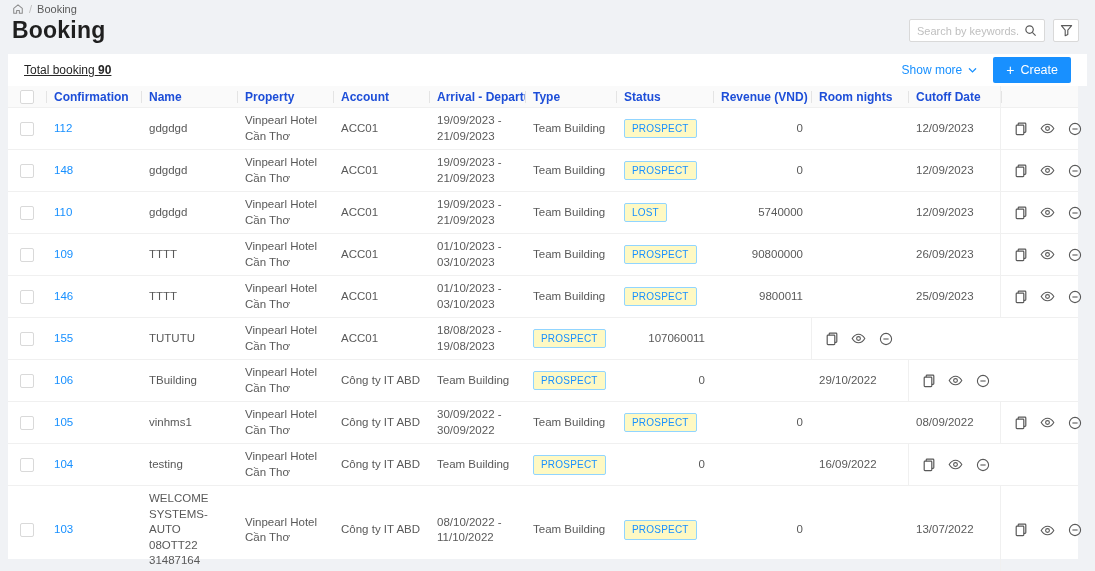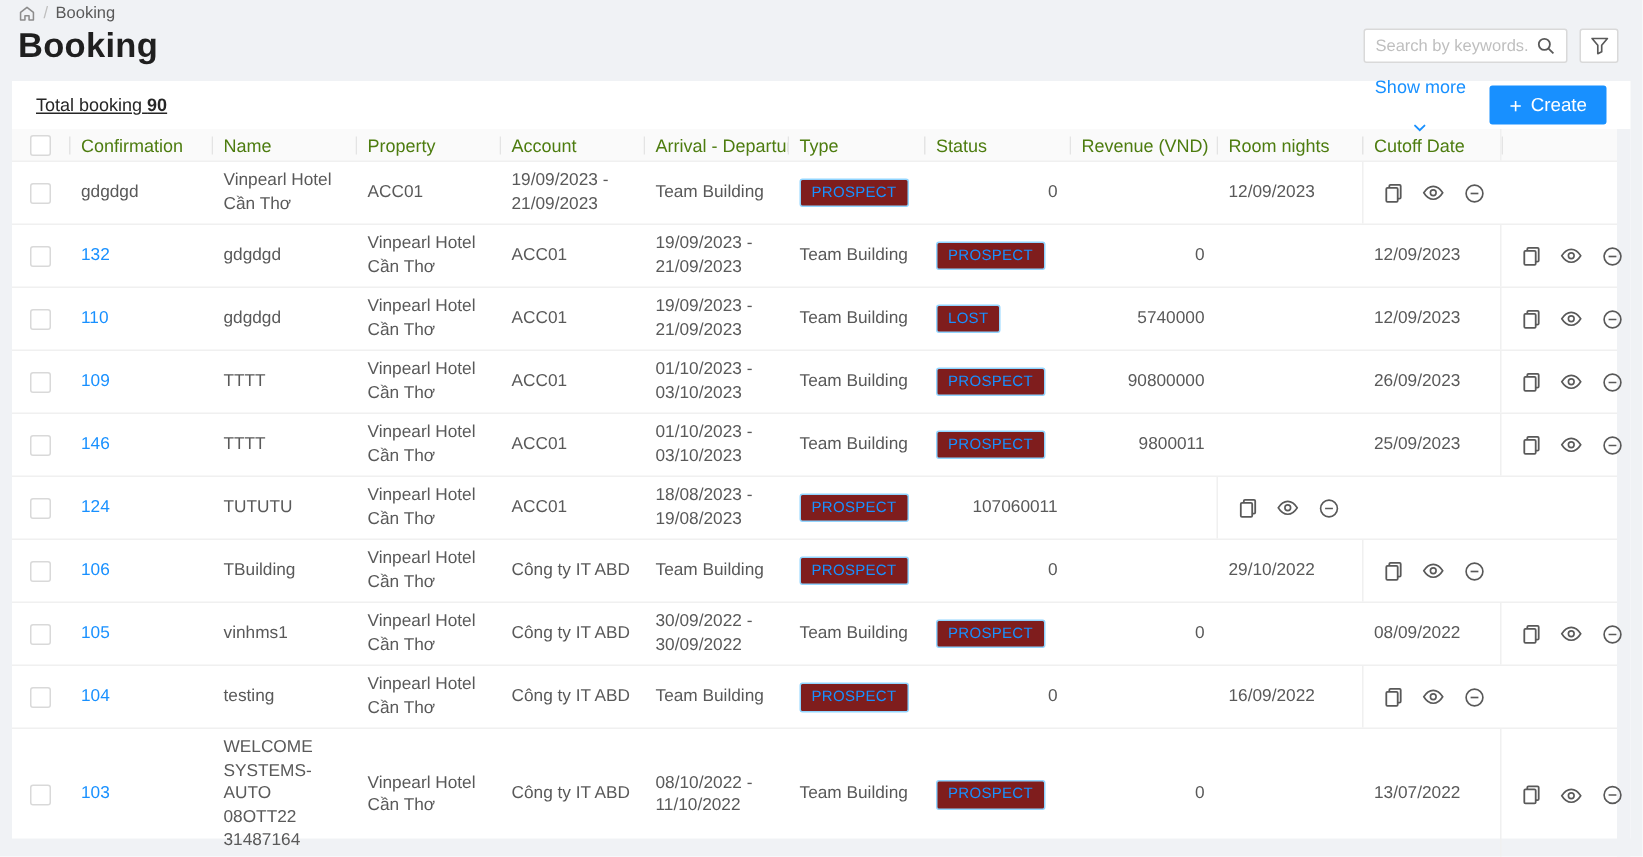--- a/index.html
+++ b/index.html
@@ -25,41 +25,41 @@
   .search-box input::placeholder { color:#bfbfbf; }
   .icon-btn { width:26px; height:23px; background:#fff; border:1px solid #d9d9d9; border-radius:2px;
               display:flex; align-items:center; justify-content:center; cursor:pointer; }
 
   
   .card { background:#fff; margin:10px 8px 0; height:505px; position:relative; }
   .toolbar { display:flex; align-items:center; justify-content:space-between; padding:3px 16px; height:32px; }
   .total { font-size:12px; color:#262626;text-decoration:underline; }
   .total b { font-weight:700; }
   .toolbar-right { display:flex; align-items:center; gap:16px; }
-  .show-more { color:#1890ff; font-size:12px; display:flex; align-items:center; gap:16px; cursor:pointer;flex-direction:column; }
+  .show-more { color:#1890ff; font-size:12px; display:flex; align-items:center; gap:6px; cursor:pointer; }
   .btn-create { height:26px; background:#1890ff; color:#fff; border:none; border-radius:2px;
                 font-size:12.5px; font-family:inherit; padding:0 13px; display:flex; align-items:center; gap:6px; cursor:pointer; }
   .btn-create .plus { font-size:14px; line-height:1; }
 
   
   :root { --cols: 38px 95px 96px 96px 96px 96px 91px 97px 98px 97px 92px 1fr; }
   .table-wrap { border-right:9px solid #f0f2f5; }
   .thead { display:grid; grid-template-columns:var(--cols); background:#fafafa;
            border-bottom:1px solid #f0f0f0; height:22px; align-items:center; }
-  .th { font-size:12px; font-weight:400; color:#4d7c0f; padding:0 8px; position:relative;
+  .th { font-size:12px; font-weight:700; color:#1d4ed8; padding:0 8px; position:relative;
         white-space:nowrap; overflow:hidden; }
   .th::before { content:''; position:absolute; left:0; top:50%; transform:translateY(-50%);
                 width:1px; height:12px; background:#e4e4e4; }
   .th-cb::before { display:none; }
   .tr { display:grid; grid-template-columns:var(--cols); border-bottom:1px solid #f0f0f0; min-height:40px; }
   .td { padding:5px 8px; display:flex; align-items:center; line-height:1.35; word-break:break-word; }
   .td-cb, .th-cb { padding:0 0 0 12px; display:flex; align-items:center; }
   .cb { width:14px; height:14px; border:1px solid #d9d9d9; border-radius:2px; background:#fff; cursor:pointer; flex:none; }
   .link { color:#1890ff; text-decoration:none; cursor:pointer; }
-  .badge { font-size:10px; color:#1890ff; background:#7f1d1d; border:1px solid #91d5ff;
+  .badge { font-size:10px; color:#1890ff; background:#fef9c3; border:1px solid #91d5ff;
            border-radius:2px; padding:2px 7px; white-space:nowrap; letter-spacing:.2px; }
   .badge:empty { display:none; }
   .td-num { justify-content:flex-end; text-align:right; }
   .td-actions { border-left:1px solid #f0f0f0; align-self:stretch; display:flex; align-items:center;
                 gap:12px; padding-left:12px; }
   .col-actions-h { border-left:1px solid #f0f0f0; align-self:stretch; }
   .action { width:15px; height:15px; display:flex; align-items:center; justify-content:center; cursor:pointer; }
   .action svg { stroke:#595959; }
 </style>
 </head>
@@ -134,20 +134,23 @@
       <div class="th">Revenue (VND)</div>
       <div class="th">Room nights</div>
       <div class="th">Cutoff Date</div>
       <div class="th col-actions-h"></div>
     </div>
     <div class="tbody">
   <div class="tr">
     <div class="td td-cb">
             <span class="cb"></span>
           </div>
+    <div class="td">
+            <a class="link">112</a>
+          </div>
     <div class="td">gdgdgd</div>
     <div class="td">Vinpearl Hotel Cần Thơ</div>
     <div class="td">ACC01</div>
     <div class="td">19/09/2023 - 21/09/2023</div>
     <div class="td">Team Building</div>
     <div class="td">
             <span class="badge">PROSPECT</span>
           </div>
     <div class="td td-num">0</div>
     <div class="td"></div>
@@ -172,21 +175,21 @@
               </svg>
       </span>
     </div>
   </div>
 
   <div class="tr">
     <div class="td td-cb">
             <span class="cb"></span>
           </div>
     <div class="td">
-            <a class="link">132</a>
+            <a class="link">148</a>
           </div>
     <div class="td">gdgdgd</div>
     <div class="td">Vinpearl Hotel Cần Thơ</div>
     <div class="td">ACC01</div>
     <div class="td">19/09/2023 - 21/09/2023</div>
     <div class="td">Team Building</div>
     <div class="td">
             <span class="badge">PROSPECT</span>
           </div>
     <div class="td td-num">0</div>
@@ -332,21 +335,21 @@
               </svg>
       </span>
     </div>
   </div>
 
   <div class="tr">
     <div class="td td-cb">
             <span class="cb"></span>
           </div>
     <div class="td">
-            <a class="link">124</a>
+            <a class="link">155</a>
           </div>
     <div class="td">TUTUTU</div>
     <div class="td">Vinpearl Hotel Cần Thơ</div>
     <div class="td">ACC01</div>
     <div class="td">18/08/2023 - 19/08/2023</div>
     <div class="td">
             <span class="badge">PROSPECT</span>
           </div>
     <div class="td td-num">107060011</div>
     <div class="td"></div>

